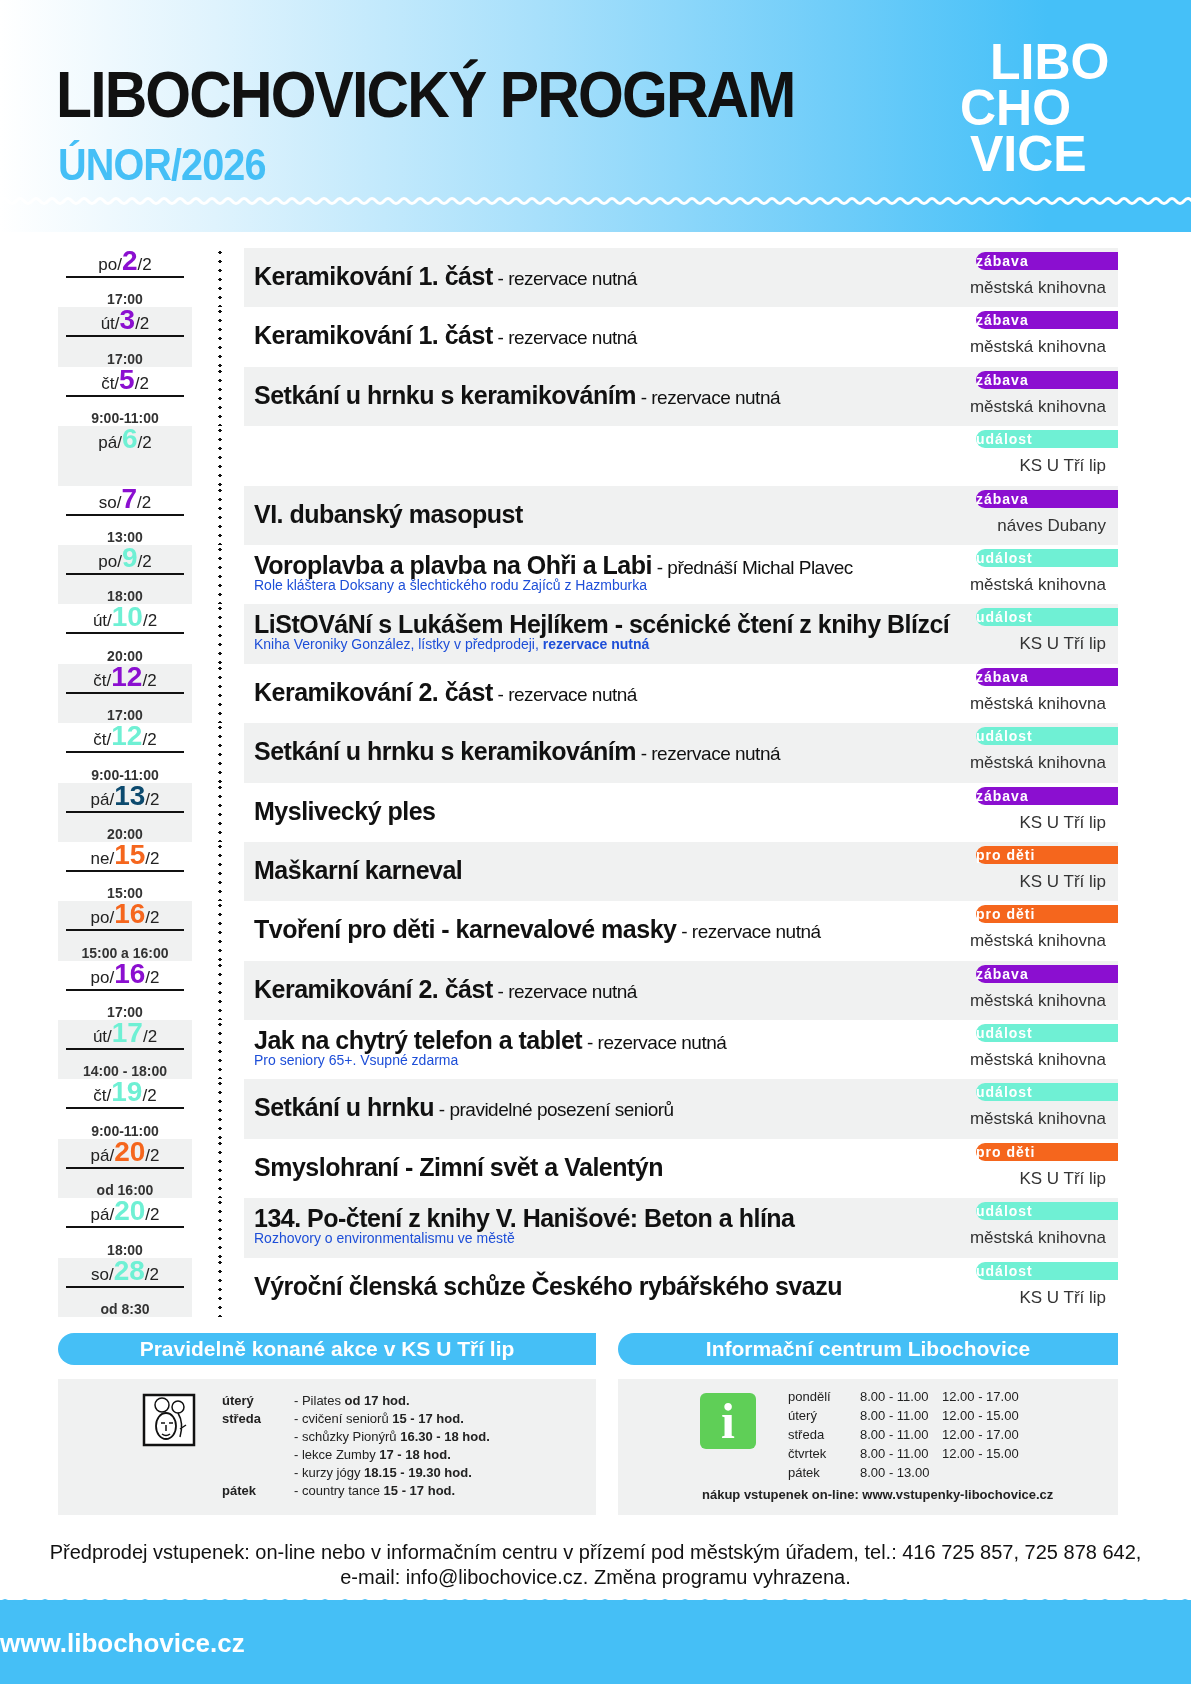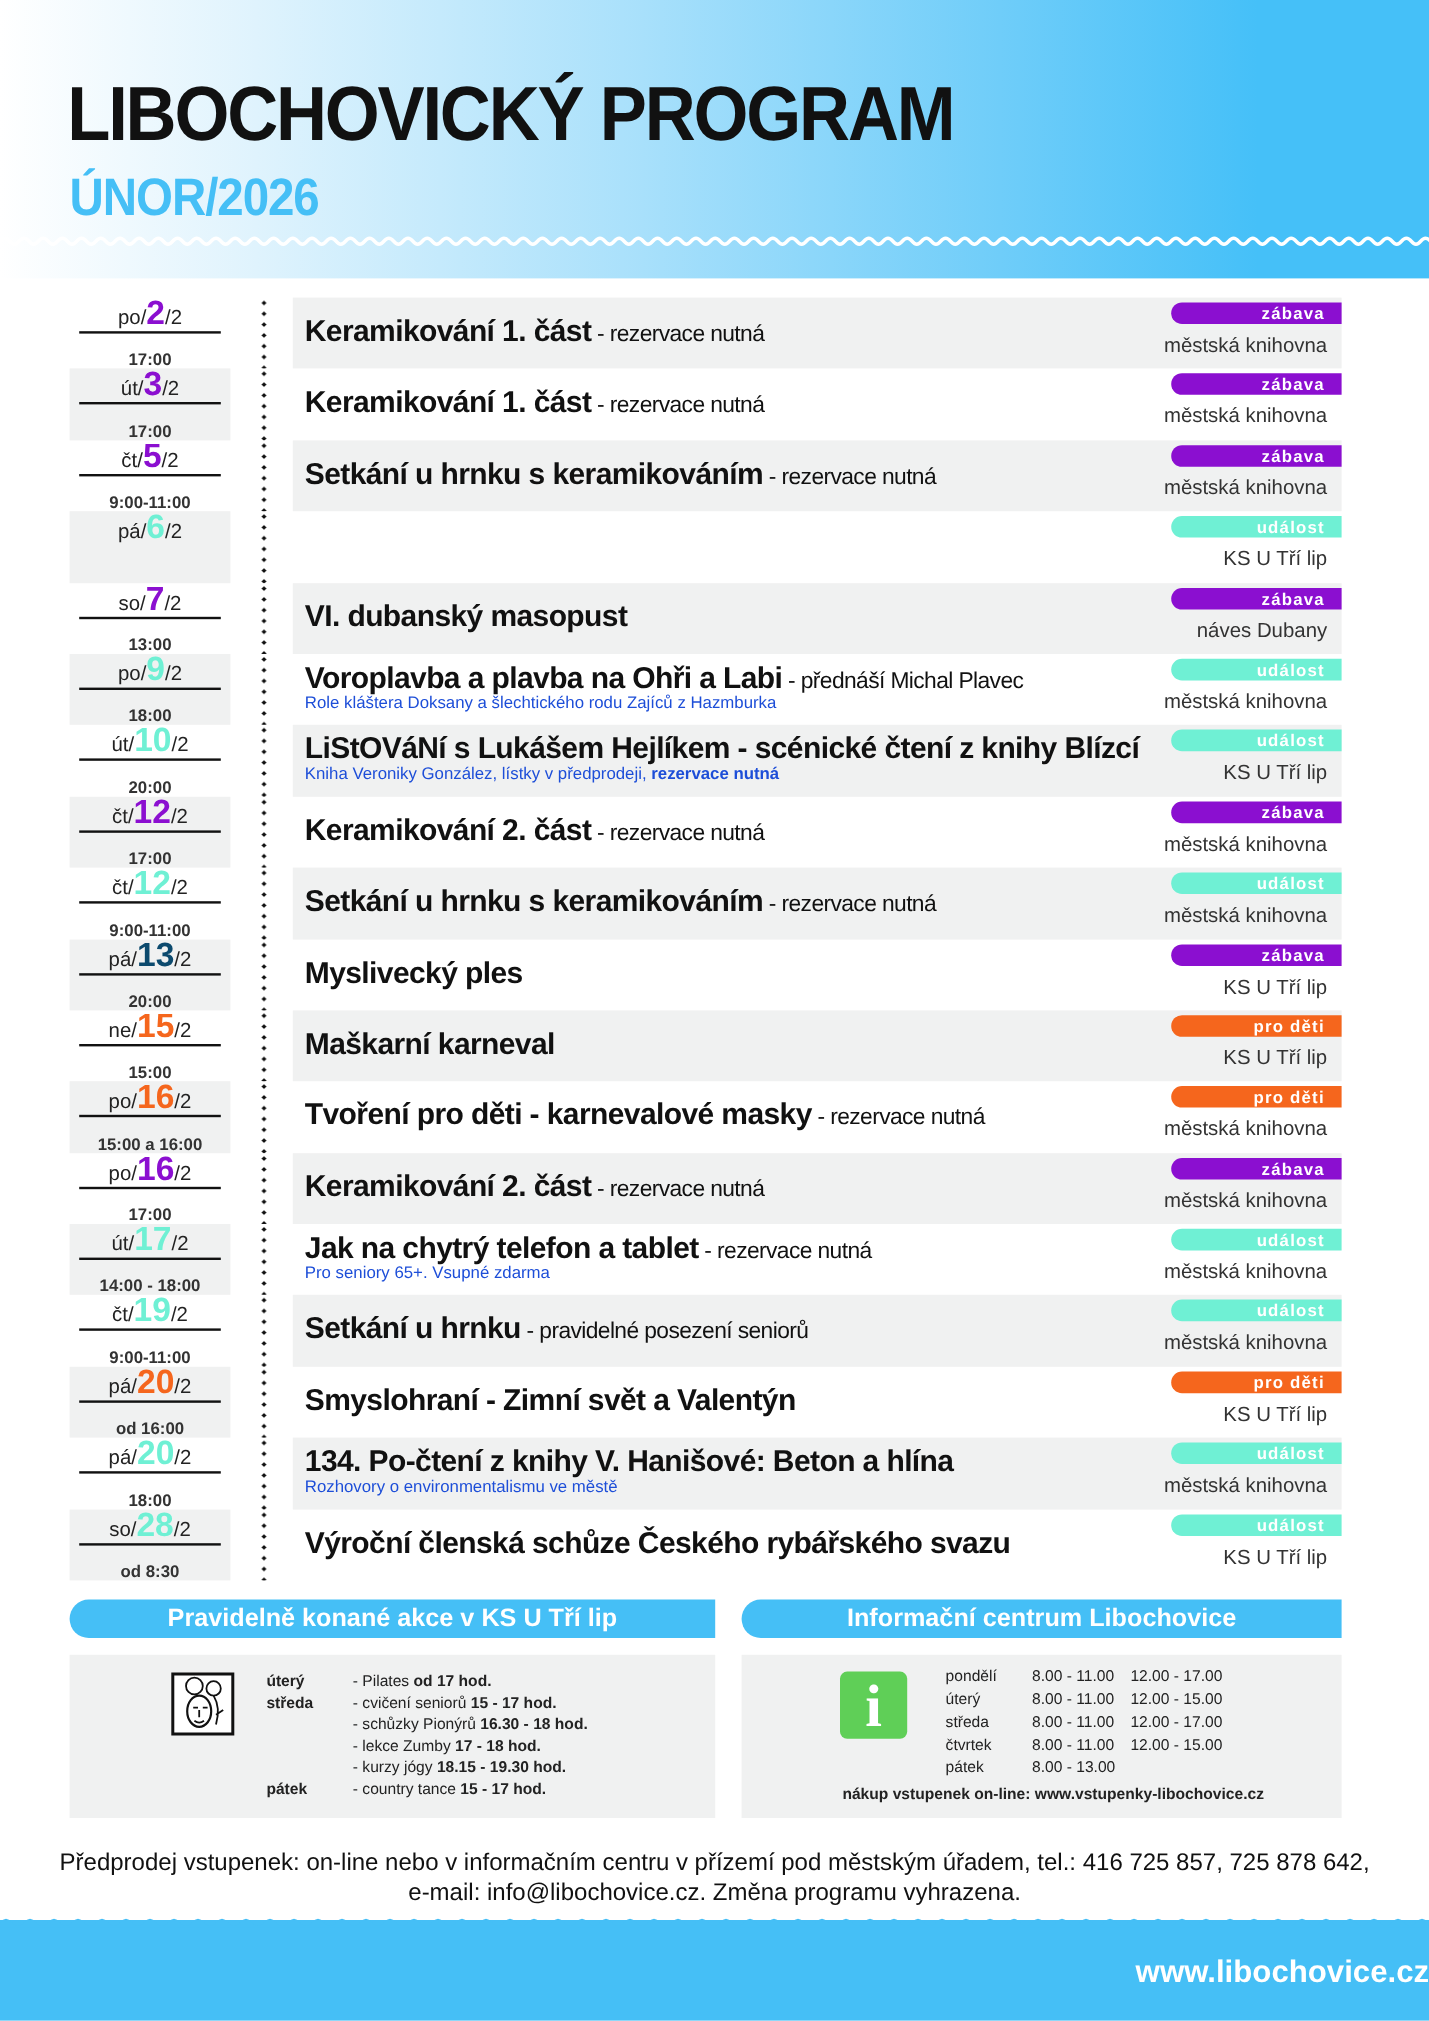--- a/index.html
+++ b/index.html
@@ -56,49 +56,54 @@
     position: absolute; left: 10px; top: 14px; font-size: 25px; white-space: nowrap; letter-spacing: -0.5px;
   }
   .event-cell.two-line .main { top: 6px; }
   .event-cell .main b { font-weight: 700; }
   .event-cell .main .note { font-size: 19px; font-weight: 400; }
   .event-cell .sub { position: absolute; left: 10px; top: 32px; font-size: 14px; color: #1d4ed8; }
   .event-cell .sub b { font-weight: 700; }
   .tag {
     position: absolute; right: 0; top: 4px; width: 142px; height: 18px;
     border-radius: 10px 0 0 10px; color: #fff; font-weight: 700; font-size: 14px;
-    text-align: right; padding-right: 14px; line-height: 18px; letter-spacing: 1px;
+    padding-right: 14px; line-height: 18px; letter-spacing: 1px;
   }
   .place { position: absolute; right: 12px; top: 30px; font-size: 17px; color: #333; }
   .gray { background: #f0f1f1; }
 
   .box-title {
     position: absolute; height: 32px; border-radius: 16px 0 0 16px; background: #45bff6;
     color: #fff; font-weight: 700; font-size: 21px; text-align: center; line-height: 32px;
   }
   .box { position: absolute; background: #f0f1f1; }
   .regular { font-size: 13px; color: #222; }
   .regular .r { position: absolute; left: 0; white-space: nowrap; }
   .info-tbl { position: absolute; font-size: 13px; color: #222; }
   .info-tbl .r { height: 19px; display: flex; }
   .info-tbl .d { width: 72px; }
   .info-tbl .t1 { width: 82px; }
   .footer-text { position: absolute; left: 0; width: 1191px; top: 1540px; text-align: center; font-size: 20px; line-height: 25px; color: #111; }
   .bottom { position: absolute; left: 0; top: 1600px; width: 1191px; height: 84px; background: #45bff6; }
-  .bottom .url { position: absolute; left: 0; width: 100%; top: 28px; text-align: right; color: #fff; font-weight: 700; font-size: 26px; }
+  .bottom .url { position: absolute; left: 0; width: 100%; top: 28px; text-align: left; color: #fff; font-weight: 700; font-size: 26px; }
 </style>
 </head>
 <body>
 
 <div class="header">
   <svg class="wave" viewBox="0 0 1191 10" preserveAspectRatio="none">
     <path d="M0 5 Q4 0 8 5 T16 5 T24 5 T32 5 T40 5 T48 5 T56 5 T64 5 T72 5 T80 5 T88 5 T96 5 T104 5 T112 5 T120 5 T128 5 T136 5 T144 5 T152 5 T160 5 T168 5 T176 5 T184 5 T192 5 T200 5 T208 5 T216 5 T224 5 T232 5 T240 5 T248 5 T256 5 T264 5 T272 5 T280 5 T288 5 T296 5 T304 5 T312 5 T320 5 T328 5 T336 5 T344 5 T352 5 T360 5 T368 5 T376 5 T384 5 T392 5 T400 5 T408 5 T416 5 T424 5 T432 5 T440 5 T448 5 T456 5 T464 5 T472 5 T480 5 T488 5 T496 5 T504 5 T512 5 T520 5 T528 5 T536 5 T544 5 T552 5 T560 5 T568 5 T576 5 T584 5 T592 5 T600 5 T608 5 T616 5 T624 5 T632 5 T640 5 T648 5 T656 5 T664 5 T672 5 T680 5 T688 5 T696 5 T704 5 T712 5 T720 5 T728 5 T736 5 T744 5 T752 5 T760 5 T768 5 T776 5 T784 5 T792 5 T800 5 T808 5 T816 5 T824 5 T832 5 T840 5 T848 5 T856 5 T864 5 T872 5 T880 5 T888 5 T896 5 T904 5 T912 5 T920 5 T928 5 T936 5 T944 5 T952 5 T960 5 T968 5 T976 5 T984 5 T992 5 T1000 5 T1008 5 T1016 5 T1024 5 T1032 5 T1040 5 T1048 5 T1056 5 T1064 5 T1072 5 T1080 5 T1088 5 T1096 5 T1104 5 T1112 5 T1120 5 T1128 5 T1136 5 T1144 5 T1152 5 T1160 5 T1168 5 T1176 5 T1184 5 T1192 5" stroke="#ffffff" stroke-width="3" fill="none"></path>
   </svg>
   <div class="title">LIBOCHOVICKÝ PROGRAM</div>
   <div class="subtitle">ÚNOR/2026</div>
+  <div class="logo">
+    <div class="l1">LIBO</div>
+    <div class="l2">CHO</div>
+    <div class="l3">VICE</div>
+  </div>
 </div>
 
 <div class="program" id="program">
     <div class="row">
       <div class="date-cell">
         <div class="dayline"><span>po/</span><span class="num" style="color:#8b0fd0">2</span><span>/2</span></div>
         <div class="time">17:00</div>
       </div>
       <div class="sep"></div>
       <div class="event-cell gray">

